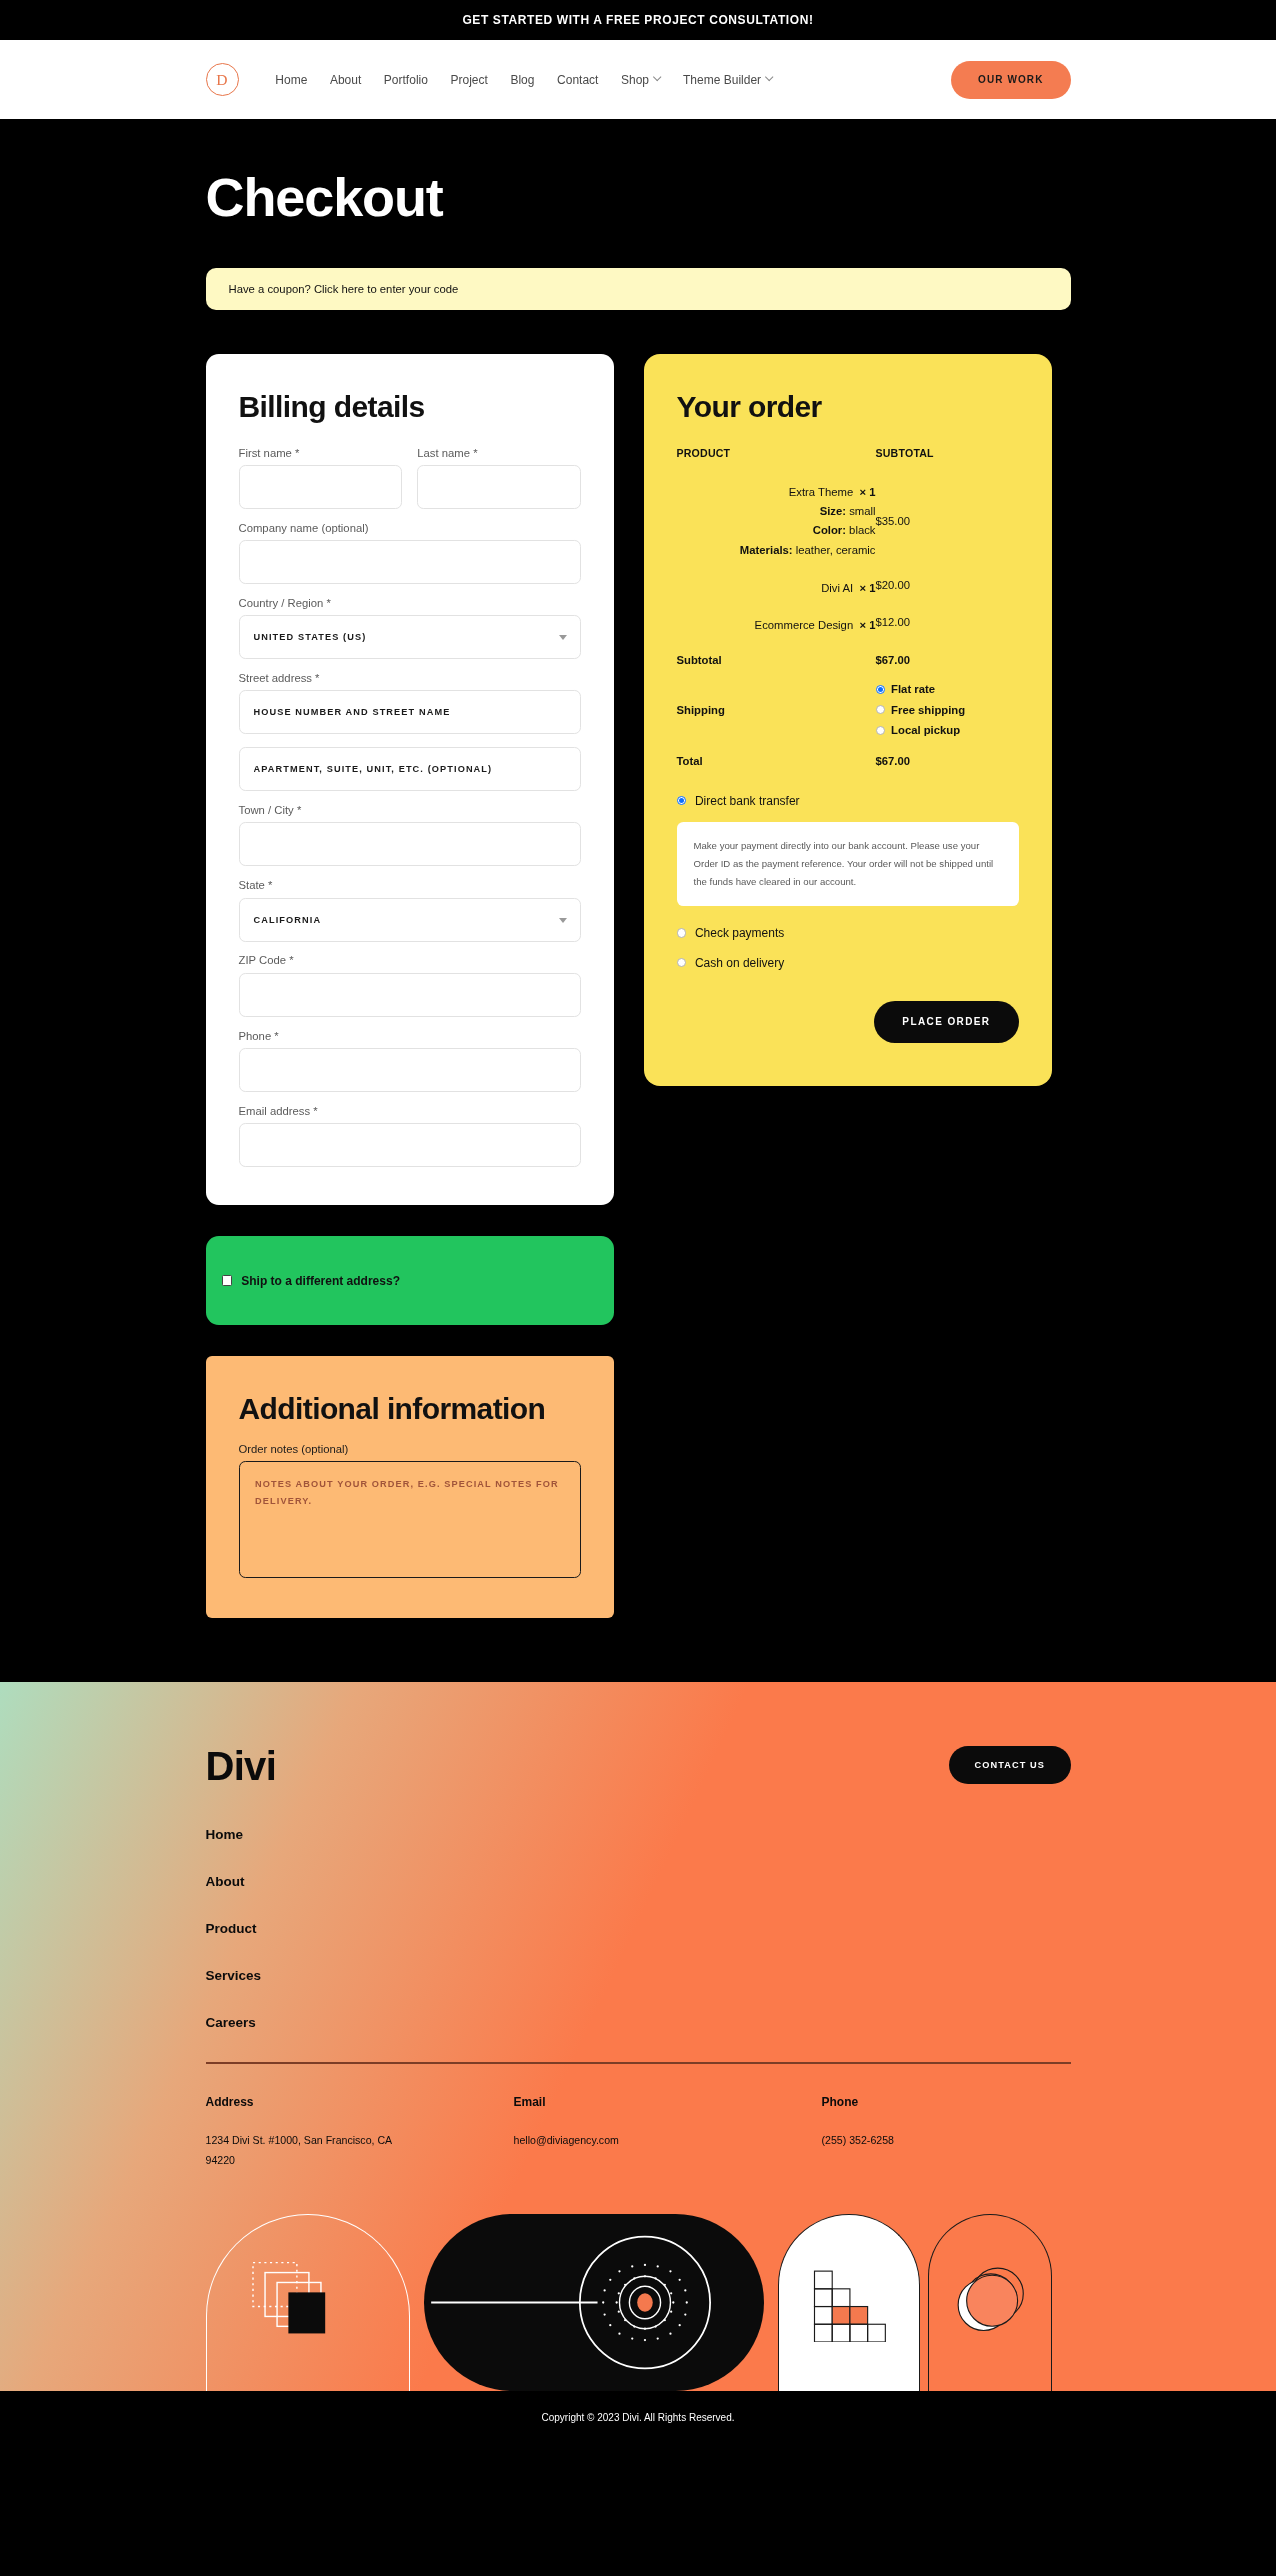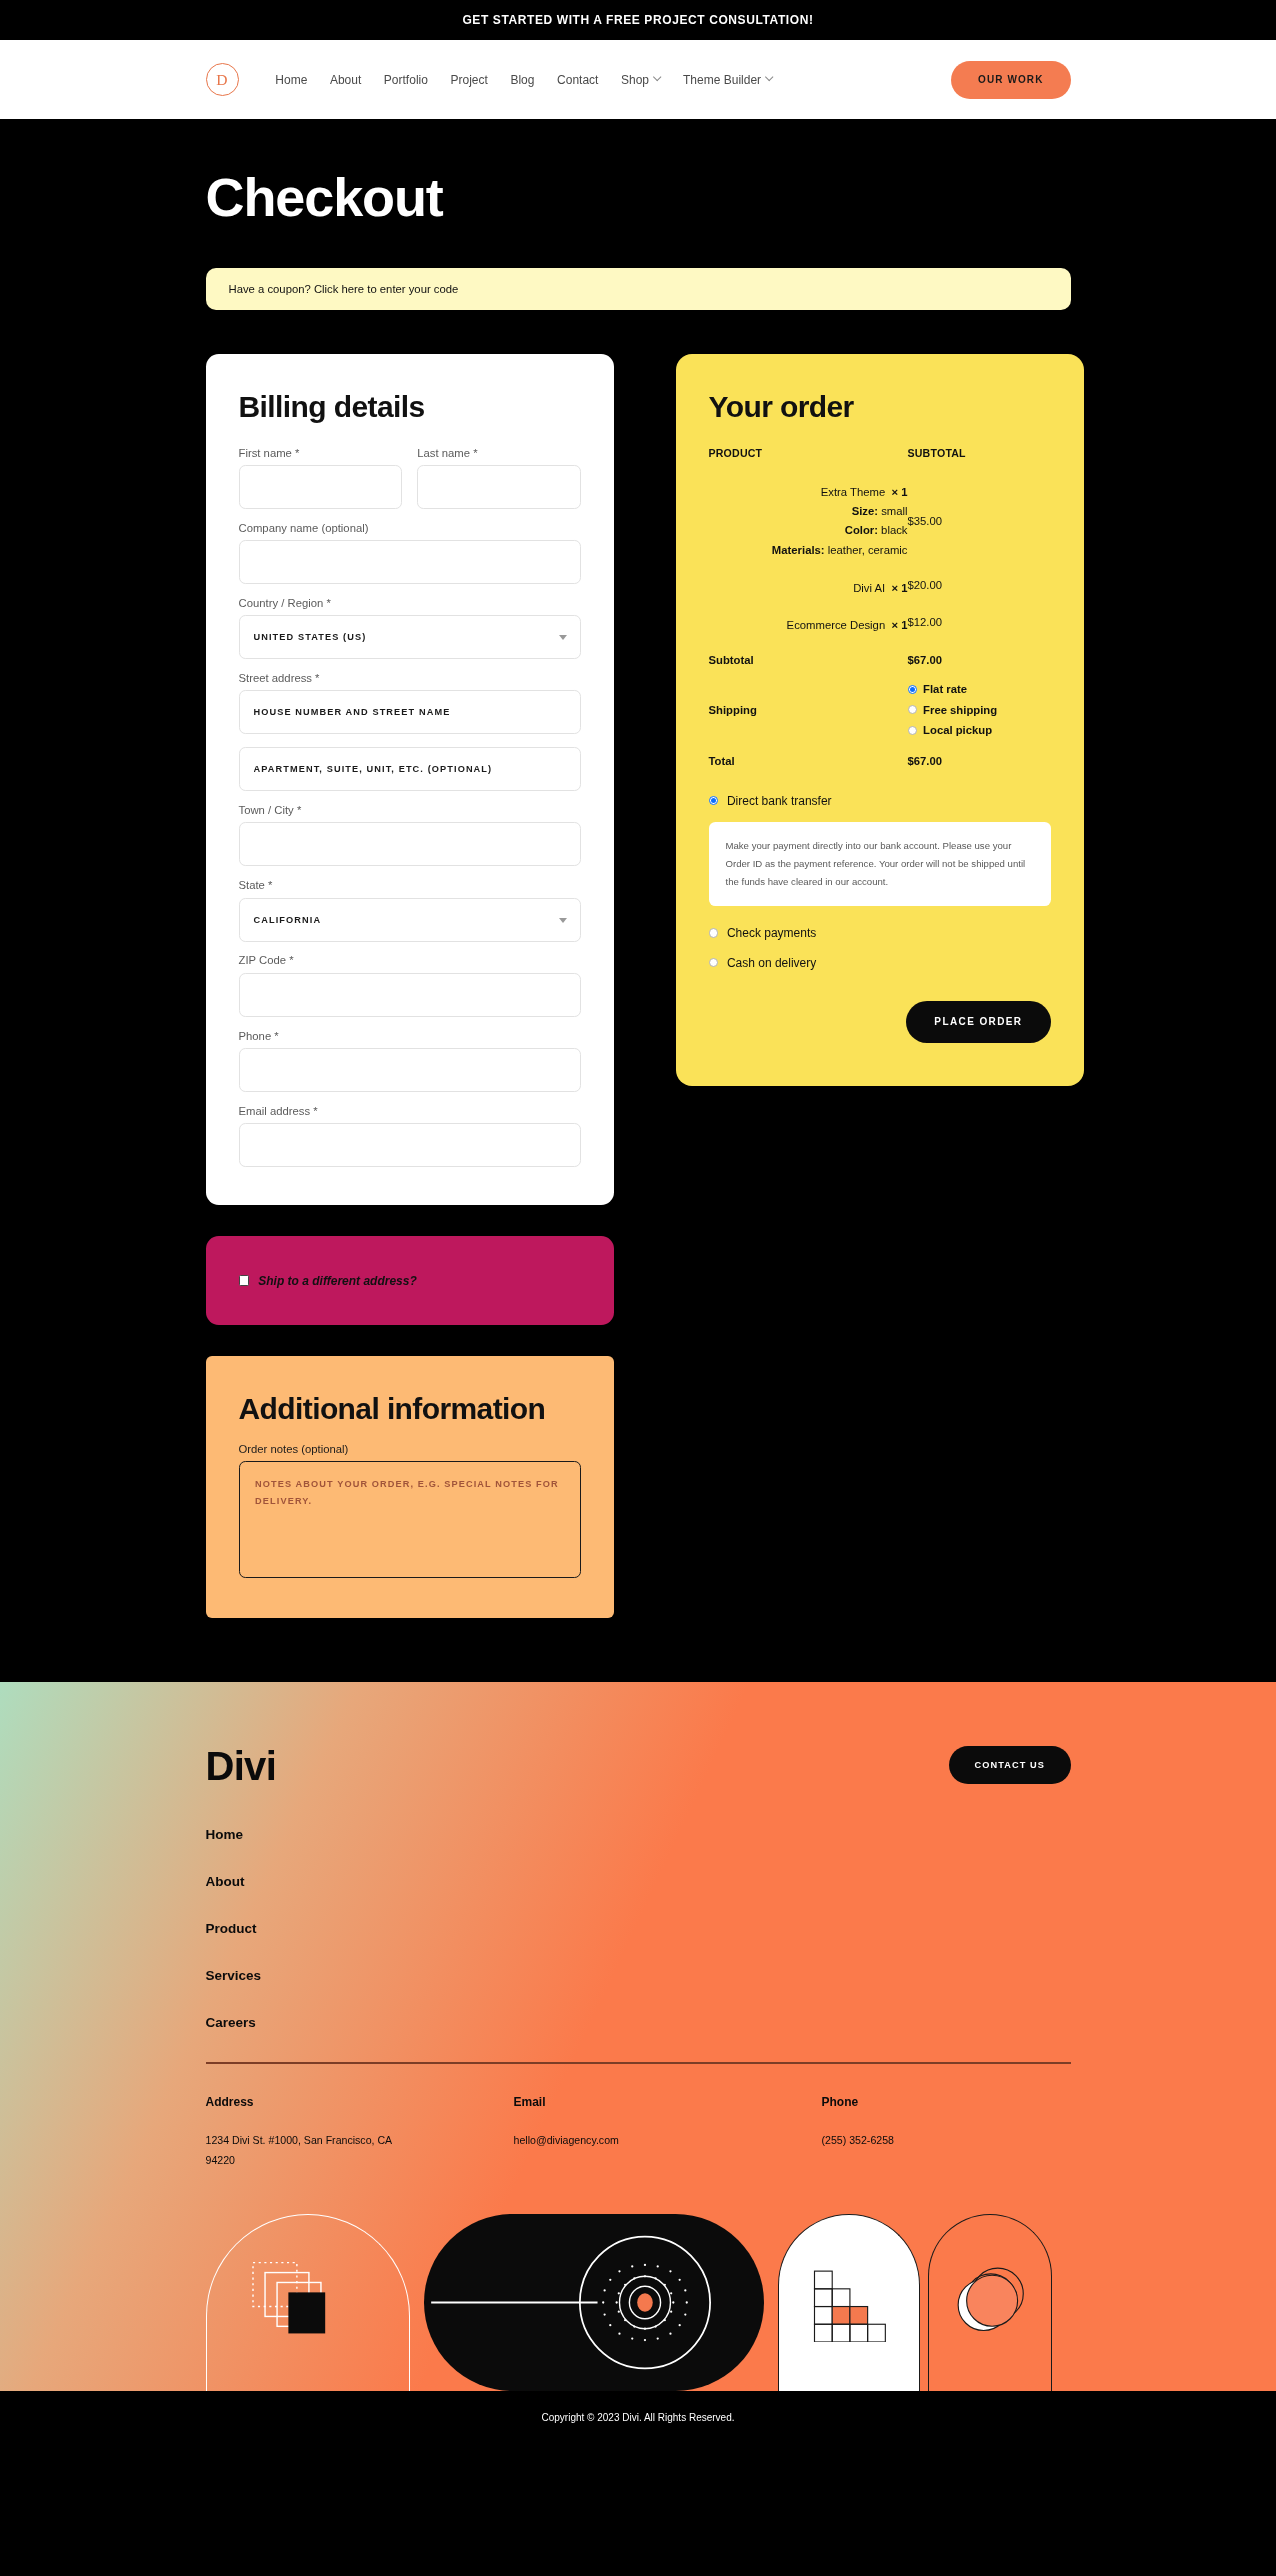--- a/index.html
+++ b/index.html
@@ -109,21 +109,21 @@
     border-radius: 10px;
     padding: 15px 23px;
     color: #111;
     font-size: 11.3px;
     cursor: pointer;
     margin-bottom: 44px;
   }
 
   .cols {
     display: flex;
-    gap: 62px;
+    gap: 30px;
     align-items: flex-start;
   }
   .col-left { width: 408px; flex: none; }
   .col-right { width: 408px; flex: none; }
 
   
   .card-white {
     background: #fff;
     border-radius: 12.8px;
     padding: 37px 33px 38px 33px;
@@ -192,28 +192,27 @@
     margin-top: -2.1px;
     width: 0; height: 0;
     border-left: 4.3px solid transparent;
     border-right: 4.3px solid transparent;
     border-top: 5px solid #999;
   }
   .f-gap { margin-bottom: 12.8px; }
 
   
   .card-ship {
-    background: #be185d;
+    background: #22c55e;
     border-radius: 12.8px;
-    padding: 28px 33px;
+    padding: 28px 16px;
     margin-top: 31px;
     display: flex;
     align-items: center;
     min-height: 89px;
-    font-style: italic;
   }
   .cbx {
     width: 10.6px; height: 10.6px;
     border: 1.1px solid #444;
     border-radius: 1.4px;
     background: #fff;
     margin-right: 9.2px;
     flex: none;
     display: inline-block;
     cursor: pointer;

